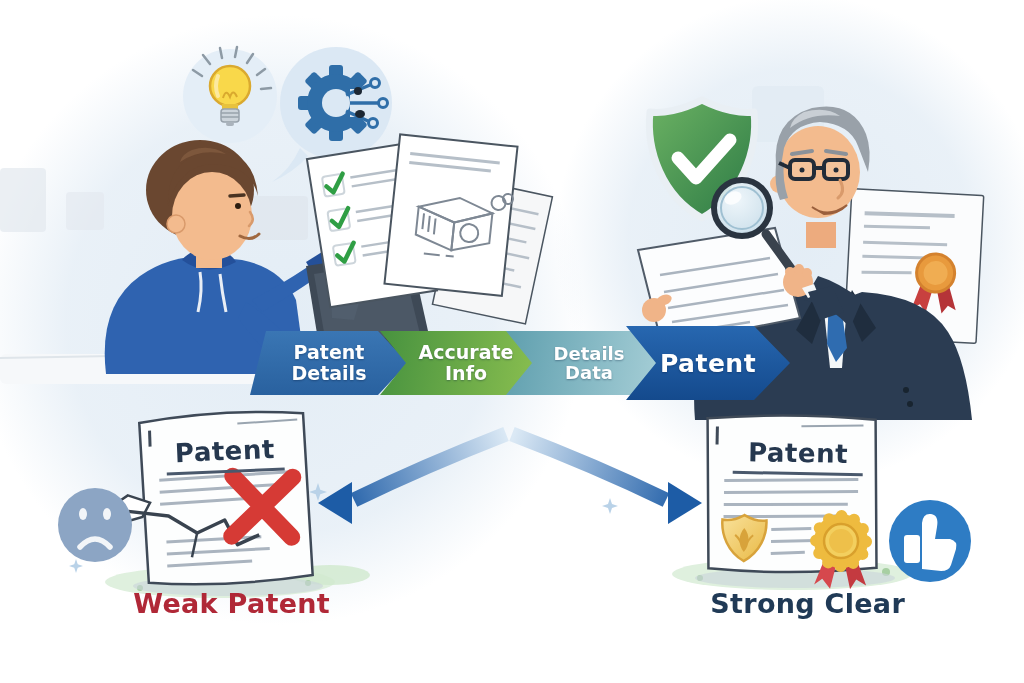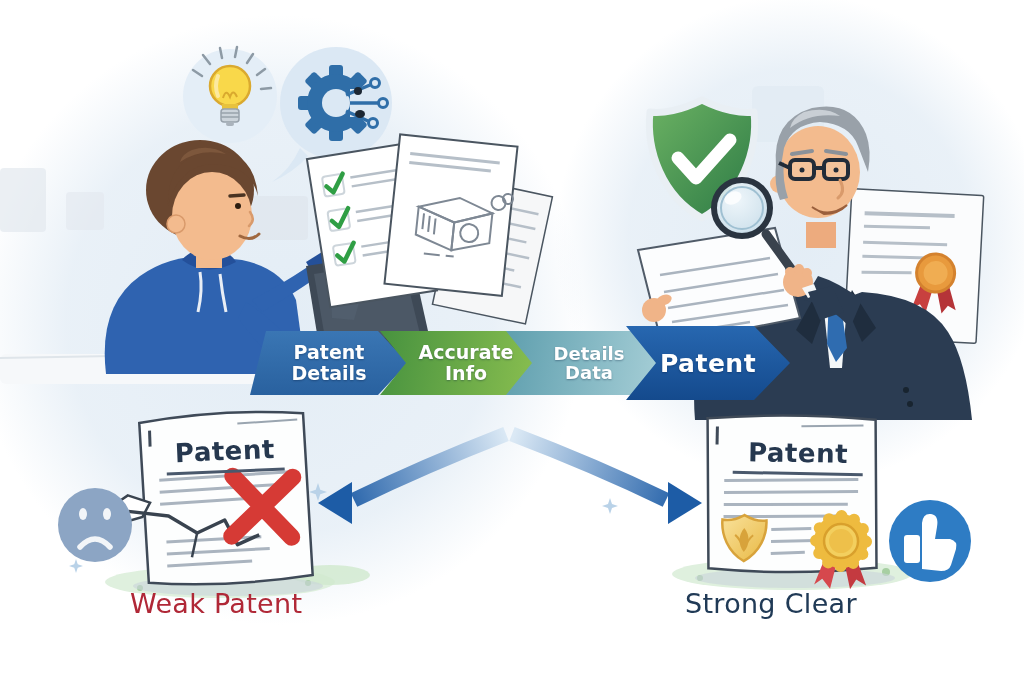--- a/index.html
+++ b/index.html
@@ -28,21 +28,21 @@
     background:linear-gradient(180deg,#2767b0,#144a8d);
     clip-path:polygon(0 0,calc(100% - 36px) 0,100% 50%,calc(100% - 36px) 100%,0 100%,30px 50%);}
   
   .doc-title{
     position:absolute;z-index:4;text-align:center;font-weight:700;color:#26384f;
     font-size:26px;letter-spacing:.5px;border-bottom:3px solid #49586c;padding-bottom:4px;
   }
   #weak-doc-title{left:166px;top:436px;width:118px;transform:rotate(-2.5deg);}
   #strong-doc-title{left:733px;top:438px;width:130px;transform:rotate(1deg);}
   .outcome-label{
-    position:absolute;z-index:4;text-align:left;font-weight:400;font-size:27px;letter-spacing:.3px;
+    position:absolute;z-index:4;text-align:right;font-weight:700;font-size:27px;letter-spacing:.3px;
   }
   #weak-label{left:130px;top:588px;width:200px;color:#b02837;}
   #strong-label{left:685px;top:588px;width:220px;color:#203a56;}
 </style>
 </head>
 <body>
 
 <div class="stage">
 
 <svg class="scene-svg" width="1024" height="683" viewBox="0 0 1024 683">

